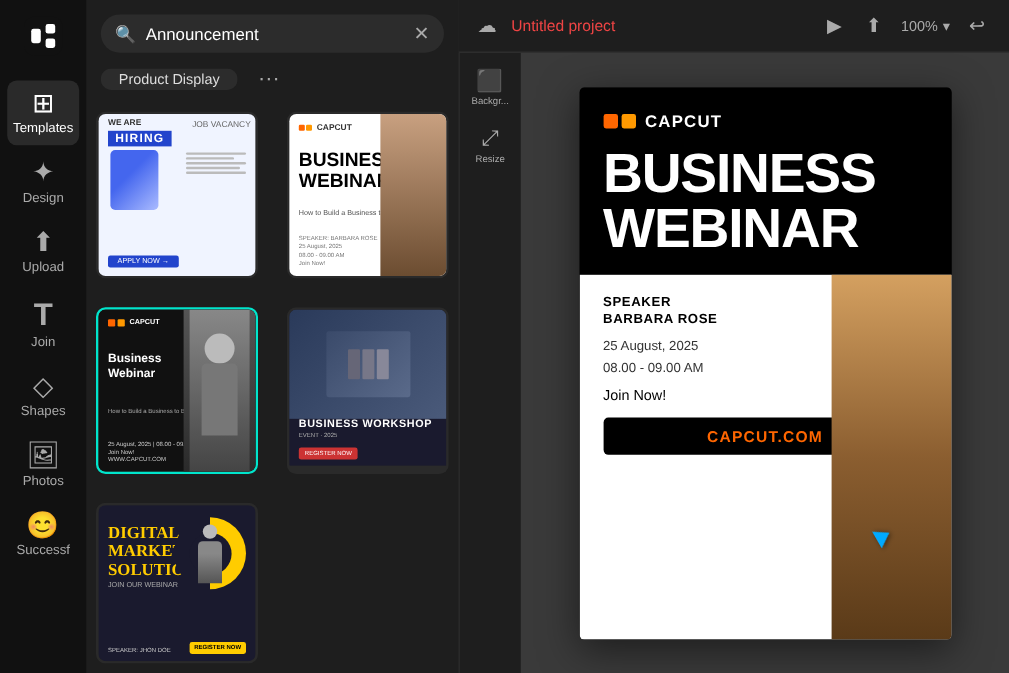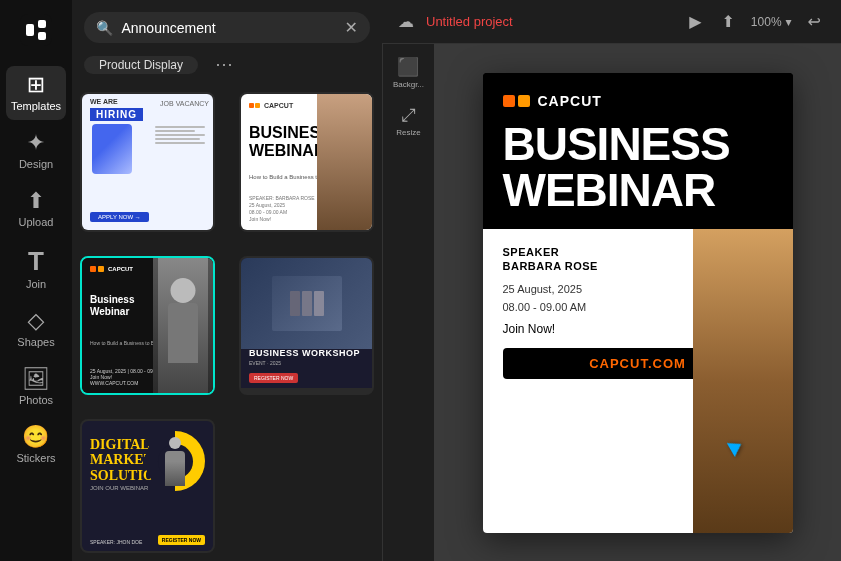--- a/index.html
+++ b/index.html
@@ -651,21 +651,21 @@
     <span>Shapes</span>
   </div>
 
   <div class="sidebar-item">
     <span class="icon">🖼</span>
     <span>Photos</span>
   </div>
 
   <div class="sidebar-item">
     <span class="icon">😊</span>
-    <span>Stickers</span>
+    <span>Successf</span>
   </div>
 </div>
 
 <div class="templates-panel">
   <div class="search-bar">
     <span style="color:#aaa; font-size:14px;">🔍</span>
     <input type="text" value="Announcement" style="">
     <span class="clear-btn">✕</span>
   </div>
 

